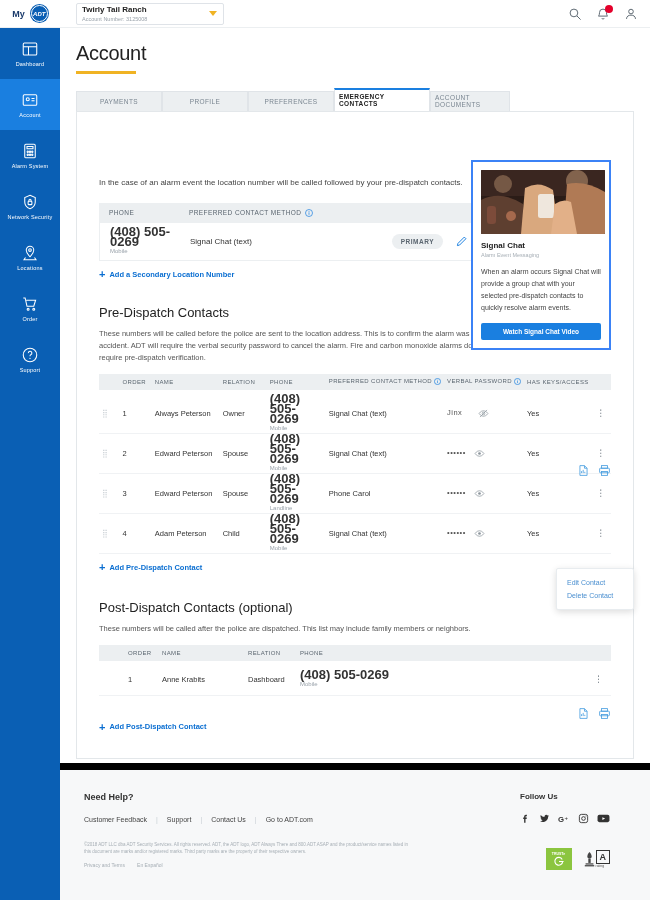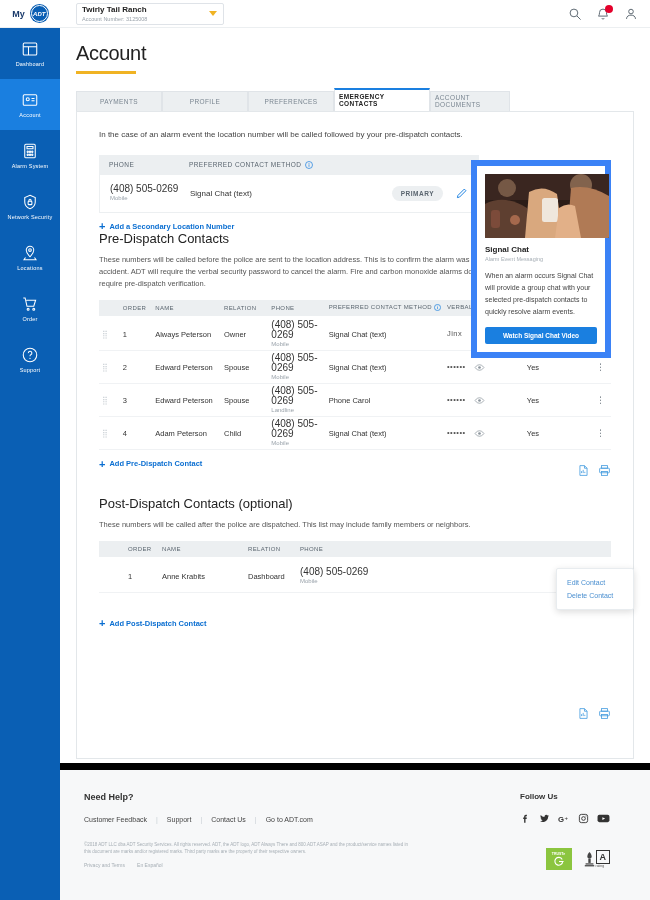--- a/index.html
+++ b/index.html
@@ -89,54 +89,54 @@
     background: #fff; color: #222; font-weight: bold; height: 23px;
     border-top: 2.5px solid #1a7fe0; border-left: 1px solid #e0e4e8;
     border-right: 1px solid #e0e4e8; width: 96px;
   }
 
   .card {
     margin: 0 0 0 16px; width: 558px; min-height: 648px;
     border: 1px solid #e3e7ea; background: #fff; position: relative;
     padding: 18px 22px;
   }
-  .intro { font-size: 8px; color: #444; margin-bottom: 16px; }
+  .intro { font-size: 8px; color: #444; margin-bottom: 16px; margin-top: 48px; }
   .sec-title { font-size: 13px; color: #222; margin-bottom: 8px; font-weight: normal; }
   .sec-desc { font-size: 7.5px; color: #555; line-height: 12px; max-width: 400px; margin-bottom: 10px; }
 
   
   .ln-table { width: 380px; }
   .ln-head {
     background: #eceff1; height: 20px; display: flex; align-items: center;
     font-size: 6.5px; color: #5b6670; letter-spacing: .4px; padding: 0 10px;
   }
   .ln-head .c1 { width: 80px; } .ln-head .c2 { flex: 1; display:flex; align-items:center; gap:4px;}
   .ln-row {
     height: 38px; display: flex; align-items: center; padding: 0 10px;
     border: 1px solid #eceff1; border-top: none; background: #fff;
   }
   .ln-row .c1 { width: 80px; }
   .ln-row .c2 { flex: 1; font-size: 8px; color: #333; }
-  .ph-main { font-size: 10px; color: #333; line-height: 10px; }
+  .ph-main { font-size: 13px; color: #333; line-height: 10px; font-weight: bold; }
   .ph-sub { font-size: 6px; color: #9aa3ab; line-height: 9px; }
   .badge-primary {
     background: #eceff1; color: #5b6670; font-size: 6.5px; font-weight: bold;
     letter-spacing: .5px; padding: 4px 9px; border-radius: 10px; margin-right: 12px;
   }
   .pencil { color: #1a7fe0; width: 13px; height: 13px; cursor: pointer; }
   .addlink {
     color: #0a6ed1; font-size: 7.5px; font-weight: bold; margin-top: 9px;
     display: flex; align-items: center; gap: 4px; cursor: pointer;
   }
   .plus { font-size: 11px; line-height: 8px; }
 
   
   .sc-card {
     position: absolute; right: 22px; top: 48px; width: 140px;
-    border: 6px solid #3b82f6; background: #fff; padding: 8px;
+    border: 2px solid #3b82f6; background: #fff; padding: 8px;
   }
   .sc-img { width: 124px; height: 64px; border-radius: 1px; overflow: hidden; position: relative; }
   .sc-title { font-size: 8px; font-weight: bold; color: #222; margin-top: 7px; }
   .sc-sub { font-size: 5.5px; color: #a6aeb5; margin-top: 2px; }
   .sc-body { font-size: 7px; color: #444; line-height: 12px; margin-top: 8px; }
   .sc-btn {
     margin-top: 9px; height: 17px; background: #1a7fe0; color: #fff;
     font-size: 6.5px; font-weight: bold; display: flex; align-items: center;
     justify-content: center; border-radius: 2px; cursor: pointer;
   }
@@ -378,21 +378,21 @@
               <path d="M14.3 3.2l2.5 2.5L7 15.5l-3.3.8.8-3.3z"></path>
             </svg>
         </span>
       </div>
       <div class="addlink">
         <span class="plus">+</span>
         <span>Add a Secondary Location Number</span>
       </div>
     </div>
 
-    <div style="">
+    <div style="margin-top:26px;">
       <div class="sec-title">Pre-Dispatch Contacts</div>
       <div class="sec-desc">These numbers will be called before the police are sent to the location address. This is to confirm the alarm was not an accident. ADT will require the verbal security password to cancel the alarm. Fire and carbon monoxide alarms do not require pre-dispatch verification.</div>
 
       <div class="tbl-icons" style="top:352px;">
         <span class="ticon-blue">
           <svg viewBox="0 0 20 20" fill="none" stroke="currentColor" stroke-width="1.3">
               <path d="M4.5 2.5h7l4 4v11h-11z"></path>
               <path d="M11.5 2.5v4h4"></path>
               <line x1="7" y1="14" x2="7" y2="11"></line>
               <line x1="9.5" y1="14" x2="9.5" y2="9"></line>

